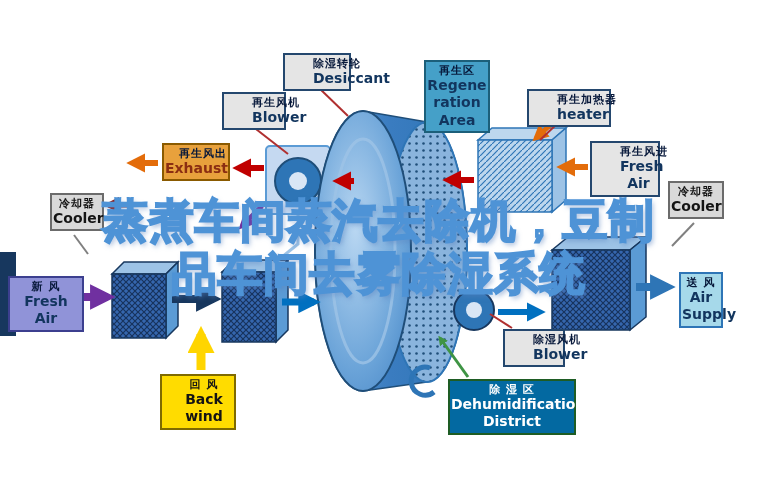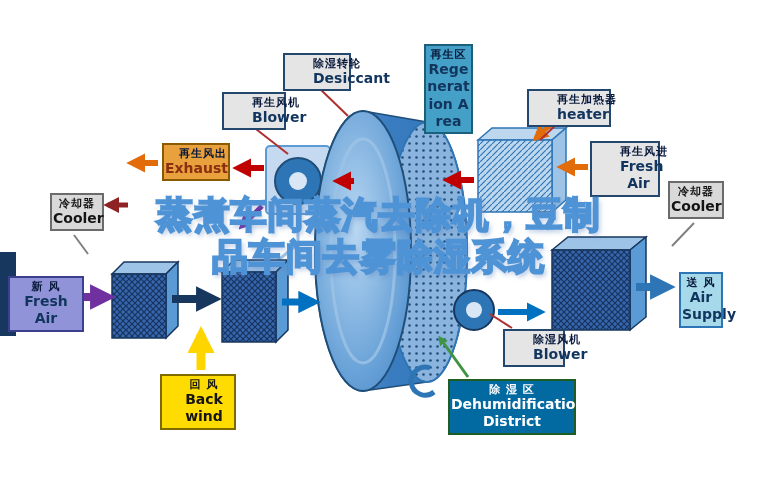--- a/index.html
+++ b/index.html
@@ -17,21 +17,21 @@
   .orange{background:#e8a13c;border-color:#8a5a00;text-align:right;} .orange .en{color:#8b2e12;}
   .gray{background:#d9d9d9;border-color:#6b6b6b;} .gray .zh,.gray .en{color:#141414;}
   .peri{background:#9093d8;border-color:#3c3f8f;}
   .yellow{background:#ffdc00;border-color:#7f6a00;padding-left:13px;} .yellow .zh,.yellow .en{color:#141414;}
   .cyan{background:#a6d9ea;border-color:#2e75b6;}
   .green{background:#0369a1;border-color:#1e5c24;} .green .zh,.green .en{color:#ffffff;}
   .break .en{word-break:break-all;}
 
   
   .overlay-title{position:absolute;left:0;width:757px;top:194px;z-index:10;text-align:center;
-       font-weight:bold;font-size:36px;line-height:1.18;color:#ffffff;letter-spacing:1px;
+       font-weight:bold;font-size:45px;line-height:1.18;color:#ffffff;letter-spacing:1px;
        -webkit-text-stroke:2.2px #4e93d6;
        text-shadow:2px 3px 5px rgba(90,130,190,0.55);}
 </style>
 </head>
 <body>
 
 <div class="stage">
 
   <svg class="diagram" width="757" height="488" viewBox="0 0 757 488">
     <defs>
@@ -169,21 +169,21 @@
   <div class="lbl blue" style="left:222px;top:92px;width:64px">
     <div class="zh">再生风机</div>
     <div class="en">Blower</div>
   </div>
 
   <div class="lbl blue" style="left:283px;top:53px;width:68px">
     <div class="zh">除湿转轮</div>
     <div class="en">Desiccant</div>
   </div>
 
-  <div class="lbl teal break" style="left:424px;top:44px;width:49px">
+  <div class="lbl teal break" style="left:424px;top:60px;width:66px">
     <div class="zh">再生区</div>
     <div class="en">Regeneration Area</div>
   </div>
 
   <div class="lbl blue" style="left:527px;top:89px;width:84px">
     <div class="zh">再生加热器</div>
     <div class="en">heater</div>
   </div>
 
   <div class="lbl orange" style="left:162px;top:143px;width:68px">

